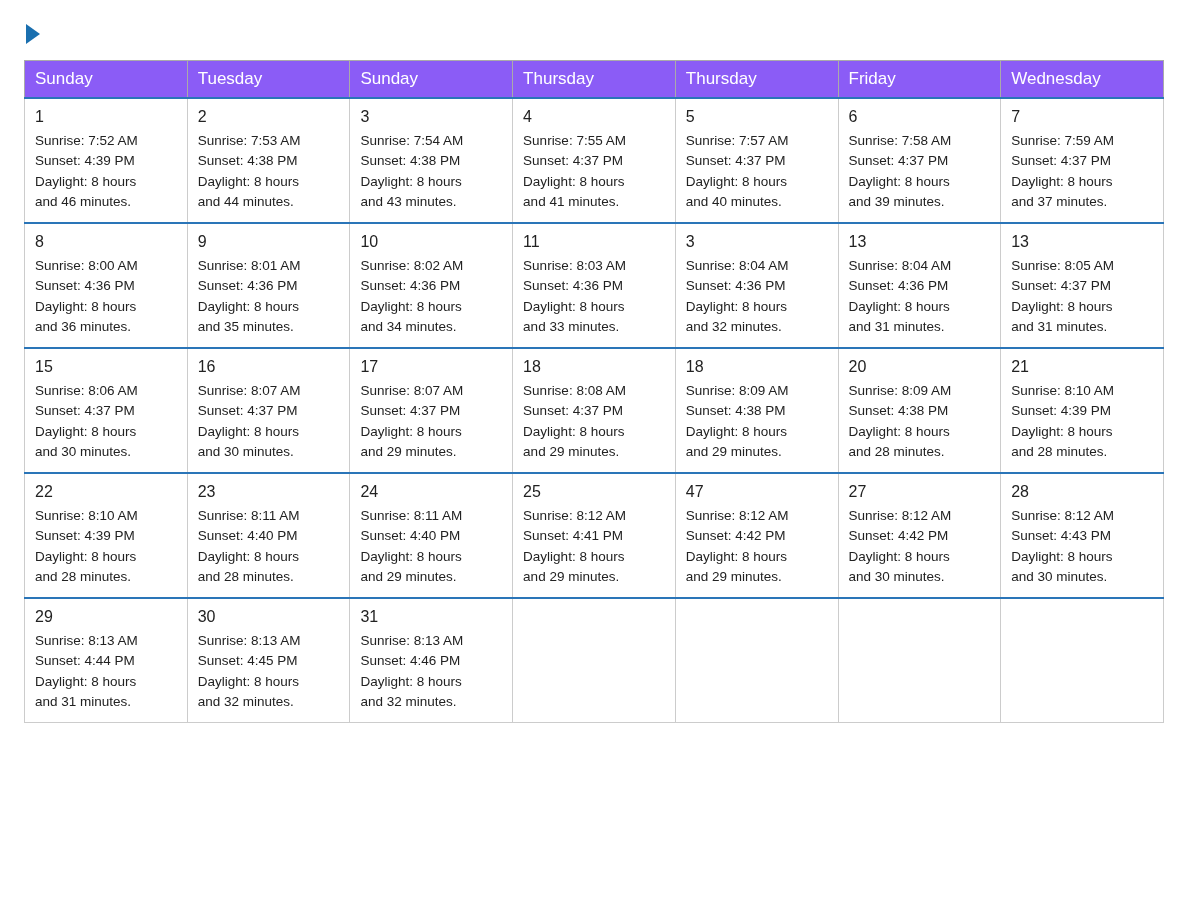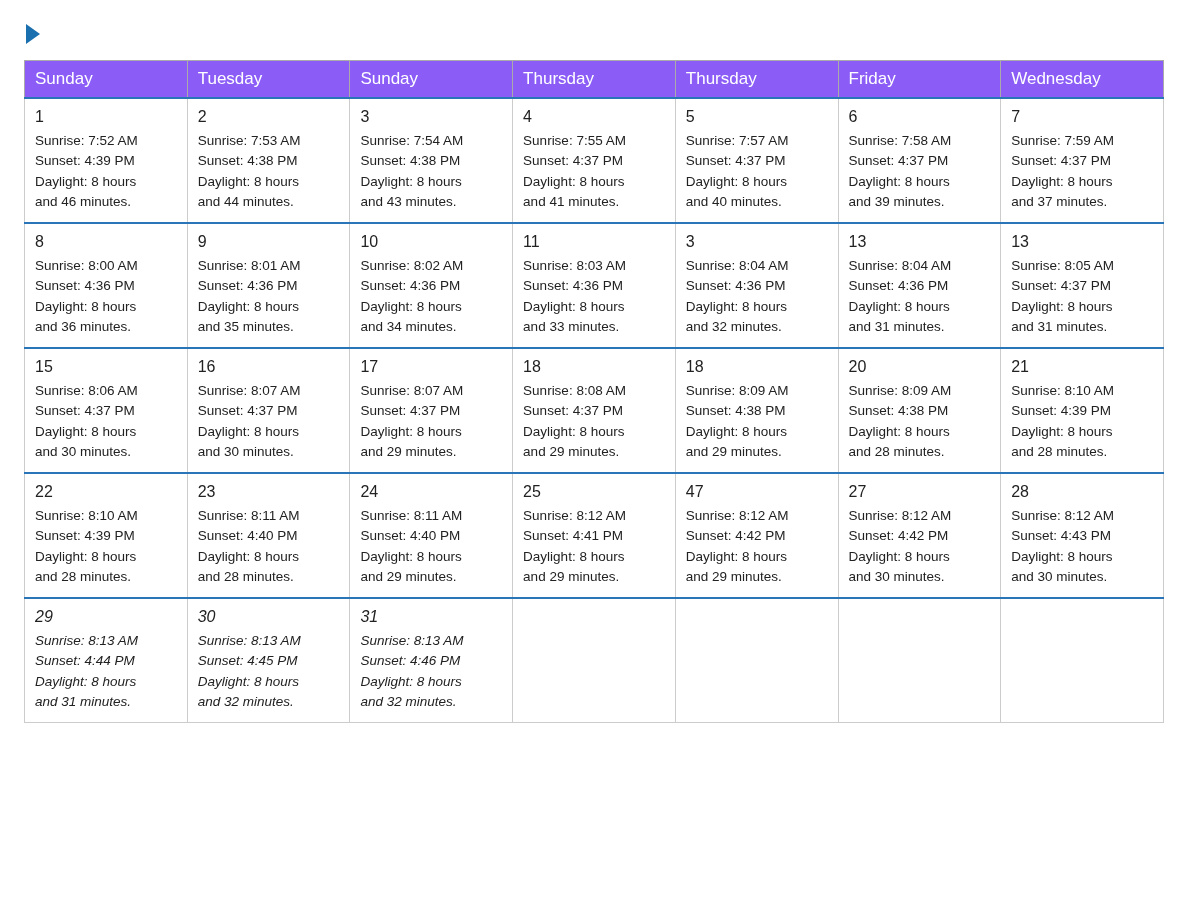--- a/index.html
+++ b/index.html
@@ -84,21 +84,20 @@
       font-size: 16px;
       font-weight: normal;
       display: block;
       margin-bottom: 2px;
     }
     .calendar tr {
       border-bottom: 2px solid #2a75b8;
     }
     .calendar tbody tr:last-child {
       border-bottom: none;
-      font-style: italic;
     }
     .empty-cell {
       background: #fff;
     }
   </style>
 </head>
 <body>
 
 <div class="header">
   <div class="logo">

